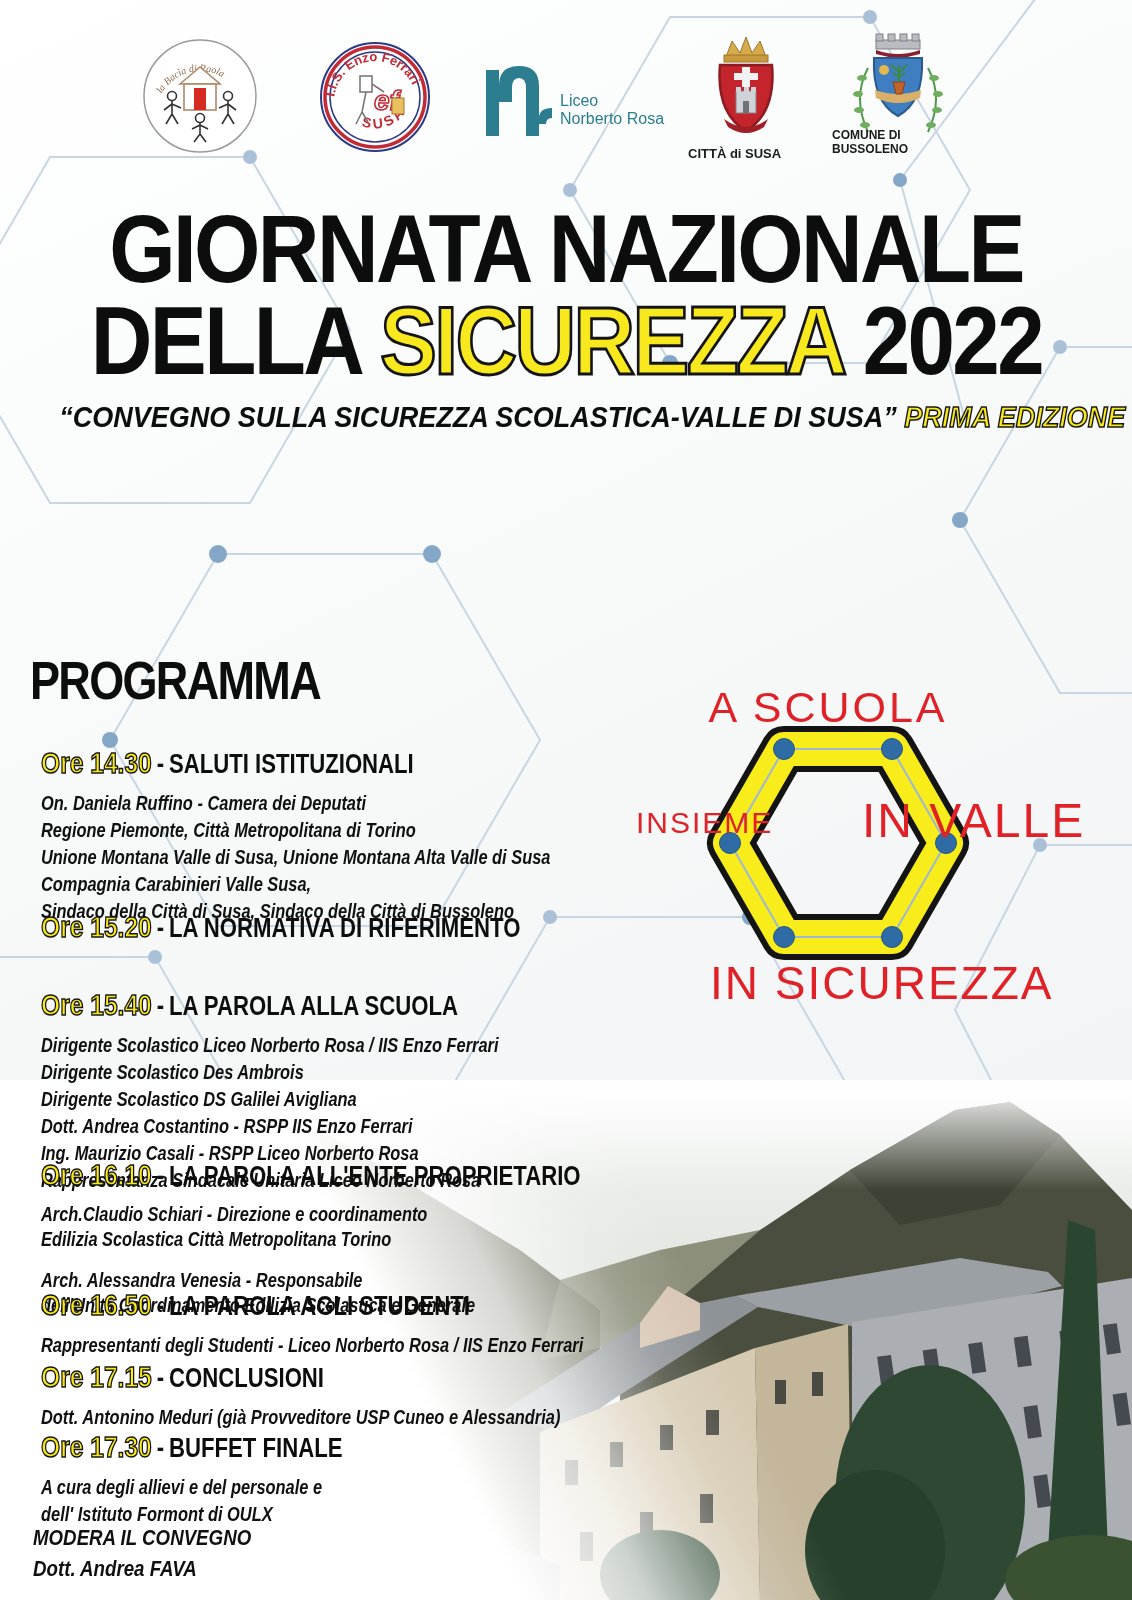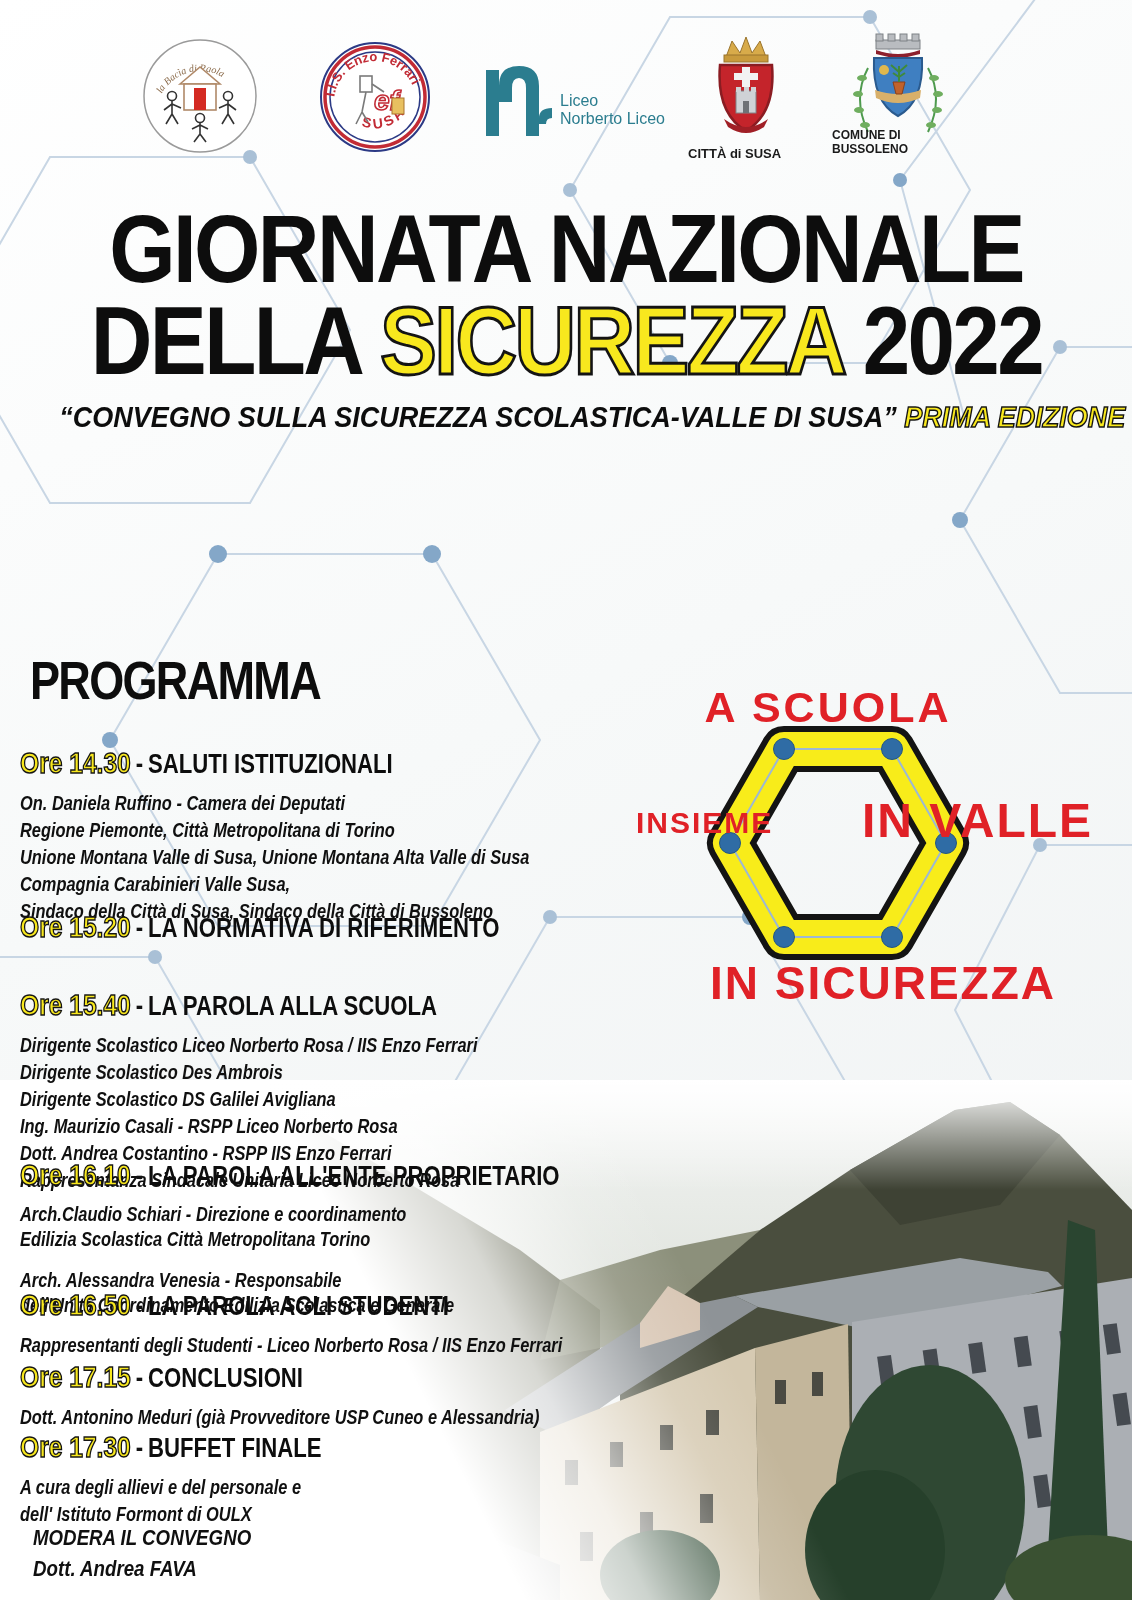--- a/index.html
+++ b/index.html
@@ -12,29 +12,29 @@
   .abs{position:absolute}
   .sqC{display:inline-block;white-space:nowrap;transform-origin:50% 50%}
   .sqL{display:inline-block;white-space:nowrap;transform-origin:0 50%}
   .sqR{display:inline-block;white-space:nowrap;transform-origin:100% 50%}
   .ytx{color:#f8e81e;-webkit-text-stroke:3px #141414}
   .ytx-s{color:#f8e81e;-webkit-text-stroke:1.5px #141414}
   .title-row{left:0;width:1132px;text-align:center;font-weight:bold;letter-spacing:-3px;font-size:97px;line-height:92px;color:#0d0d0d}
   .subtitle-row{left:0;width:1132px;text-align:center;font-weight:bold;font-style:italic;font-size:30px;color:#0d0d0d}
   .venue-block{right:57px;text-align:right;font-weight:bold;font-size:41px;line-height:48px;color:#0d0d0d}
   .programma{left:30px;top:650px;font-weight:bold;font-size:53px;letter-spacing:-2px;color:#0d0d0d}
-  .psec{position:absolute;left:20px;z-index:6}
+  .psec{position:absolute;left:41px;z-index:6}
   .phead{font-weight:bold;line-height:34px}
   .ptime{font-size:30px}
   .pdash{font-size:27px;padding:0 6px}
   .ptitle{font-size:27px;color:#0d0d0d}
   .pdetails{margin-top:5px}
   .dline{font-style:italic;font-weight:bold;font-size:20px;line-height:27px;color:#101010}
   .dgap{margin-top:16px}
-  .badge-word{position:absolute;color:#e02127;font-weight:bold;z-index:5;white-space:nowrap}
+  .badge-word{position:absolute;color:#e02127;font-weight:normal;z-index:5;white-space:nowrap}
   .crest-caption{position:absolute;font-weight:bold;color:#1a1a1a;text-align:left;z-index:3}
   .nr-caption{position:absolute;color:#2b7d8f;font-size:16px;line-height:18px;font-weight:400;z-index:3}
   .modera{position:absolute;left:33px;top:1522px;z-index:6;font-style:italic;font-weight:bold;font-size:22px;line-height:31px;color:#101010}
 </style>
 </head>
 <body>
 
 <div class="poster">
 
   <svg class="abs" style="left:0;top:0;z-index:0" width="1132" height="1600" viewBox="0 0 1132 1600">
@@ -193,21 +193,21 @@
   <svg class="abs" style="left:476px;top:52px;z-index:3" width="90" height="100" viewBox="0 0 90 100">
     <g fill="#2b7d8f">
       <rect x="10" y="18" width="13" height="66"></rect>
       <path d="M23 34 Q23 14 43 14 Q63 14 63 34 L63 56 L50 56 L50 36 Q50 26 43 26 Q36 26 36 36 L36 50 L23 50 Z"></path>
       <rect x="50" y="50" width="13" height="34"></rect>
       <path d="M63 66 Q63 56 76 56 L76 66 Q70 66 70 72 L63 72 Z"></path>
     </g>
   </svg>
   <div class="nr-caption" style="left:560px;top:92px">
     <div>Liceo</div>
-    <div>Norberto Liceo</div>
+    <div>Norberto Rosa</div>
   </div>
 
   <svg class="abs" style="left:700px;top:33px;z-index:3" width="92" height="112" viewBox="0 0 92 112">
     <g>
       <polygon points="26,24 32,8 40,20 46,4 52,20 60,8 66,24" fill="#d8ab4a" stroke="#9a742c"></polygon>
       <rect x="24" y="22" width="44" height="7" fill="#c89a3c" stroke="#9a742c"></rect>
     </g>
     <path d="M20 32 Q16 80 46 98 Q76 80 72 32 Z" fill="#c4242b" stroke="#8a1c22" stroke-width="2.5"></path>
     <g fill="#f2f2f2">
       <rect x="42" y="34" width="8" height="20"></rect>
@@ -307,22 +307,22 @@
   <div class="psec" style="top:910px">
     <div class="phead"><span class="sqL" style="transform:scaleX(.82)"><span class="ptime ytx-s">Ore 15.20</span><span class="pdash">-</span><span class="ptitle">LA NORMATIVA DI RIFERIMENTO</span></span></div>
   </div>
 
   <div class="psec" style="top:988px">
     <div class="phead"><span class="sqL" style="transform:scaleX(.82)"><span class="ptime ytx-s">Ore 15.40</span><span class="pdash">-</span><span class="ptitle">LA PAROLA ALLA SCUOLA</span></span></div>
     <div class="pdetails">
       <div class="dline"><span class="sqL" style="transform:scaleX(.82)">Dirigente Scolastico Liceo Norberto Rosa / IIS Enzo Ferrari</span></div>
       <div class="dline"><span class="sqL" style="transform:scaleX(.82)">Dirigente Scolastico Des Ambrois</span></div>
       <div class="dline"><span class="sqL" style="transform:scaleX(.82)">Dirigente Scolastico DS Galilei Avigliana</span></div>
+      <div class="dline"><span class="sqL" style="transform:scaleX(.82)">Dott. Andrea Costantino - RSPP IIS Enzo Ferrari</span></div>
       <div class="dline"><span class="sqL" style="transform:scaleX(.82)">Ing. Maurizio Casali - RSPP Liceo Norberto Rosa</span></div>
-      <div class="dline"><span class="sqL" style="transform:scaleX(.82)">Dott. Andrea Costantino - RSPP IIS Enzo Ferrari</span></div>
       <div class="dline"><span class="sqL" style="transform:scaleX(.82)">Rappresentanza Sindacale Unitaria Liceo Norberto Rosa</span></div>
     </div>
   </div>
 
   <div class="psec" style="top:1158px">
     <div class="phead"><span class="sqL" style="transform:scaleX(.82)"><span class="ptime ytx-s">Ore 16.10</span><span class="pdash">-</span><span class="ptitle">LA PAROLA ALL'ENTE PROPRIETARIO</span></span></div>
     <div class="pdetails">
       <div class="dline" style="line-height:25px"><span class="sqL" style="transform:scaleX(.82)">Arch.Claudio Schiari - Direzione e coordinamento</span></div>
       <div class="dline" style="line-height:25px"><span class="sqL" style="transform:scaleX(.82)">Edilizia Scolastica Città Metropolitana Torino</span></div>
       <div class="dline dgap" style="line-height:25px"><span class="sqL" style="transform:scaleX(.82)">Arch. Alessandra Venesia - Responsabile</span></div>

